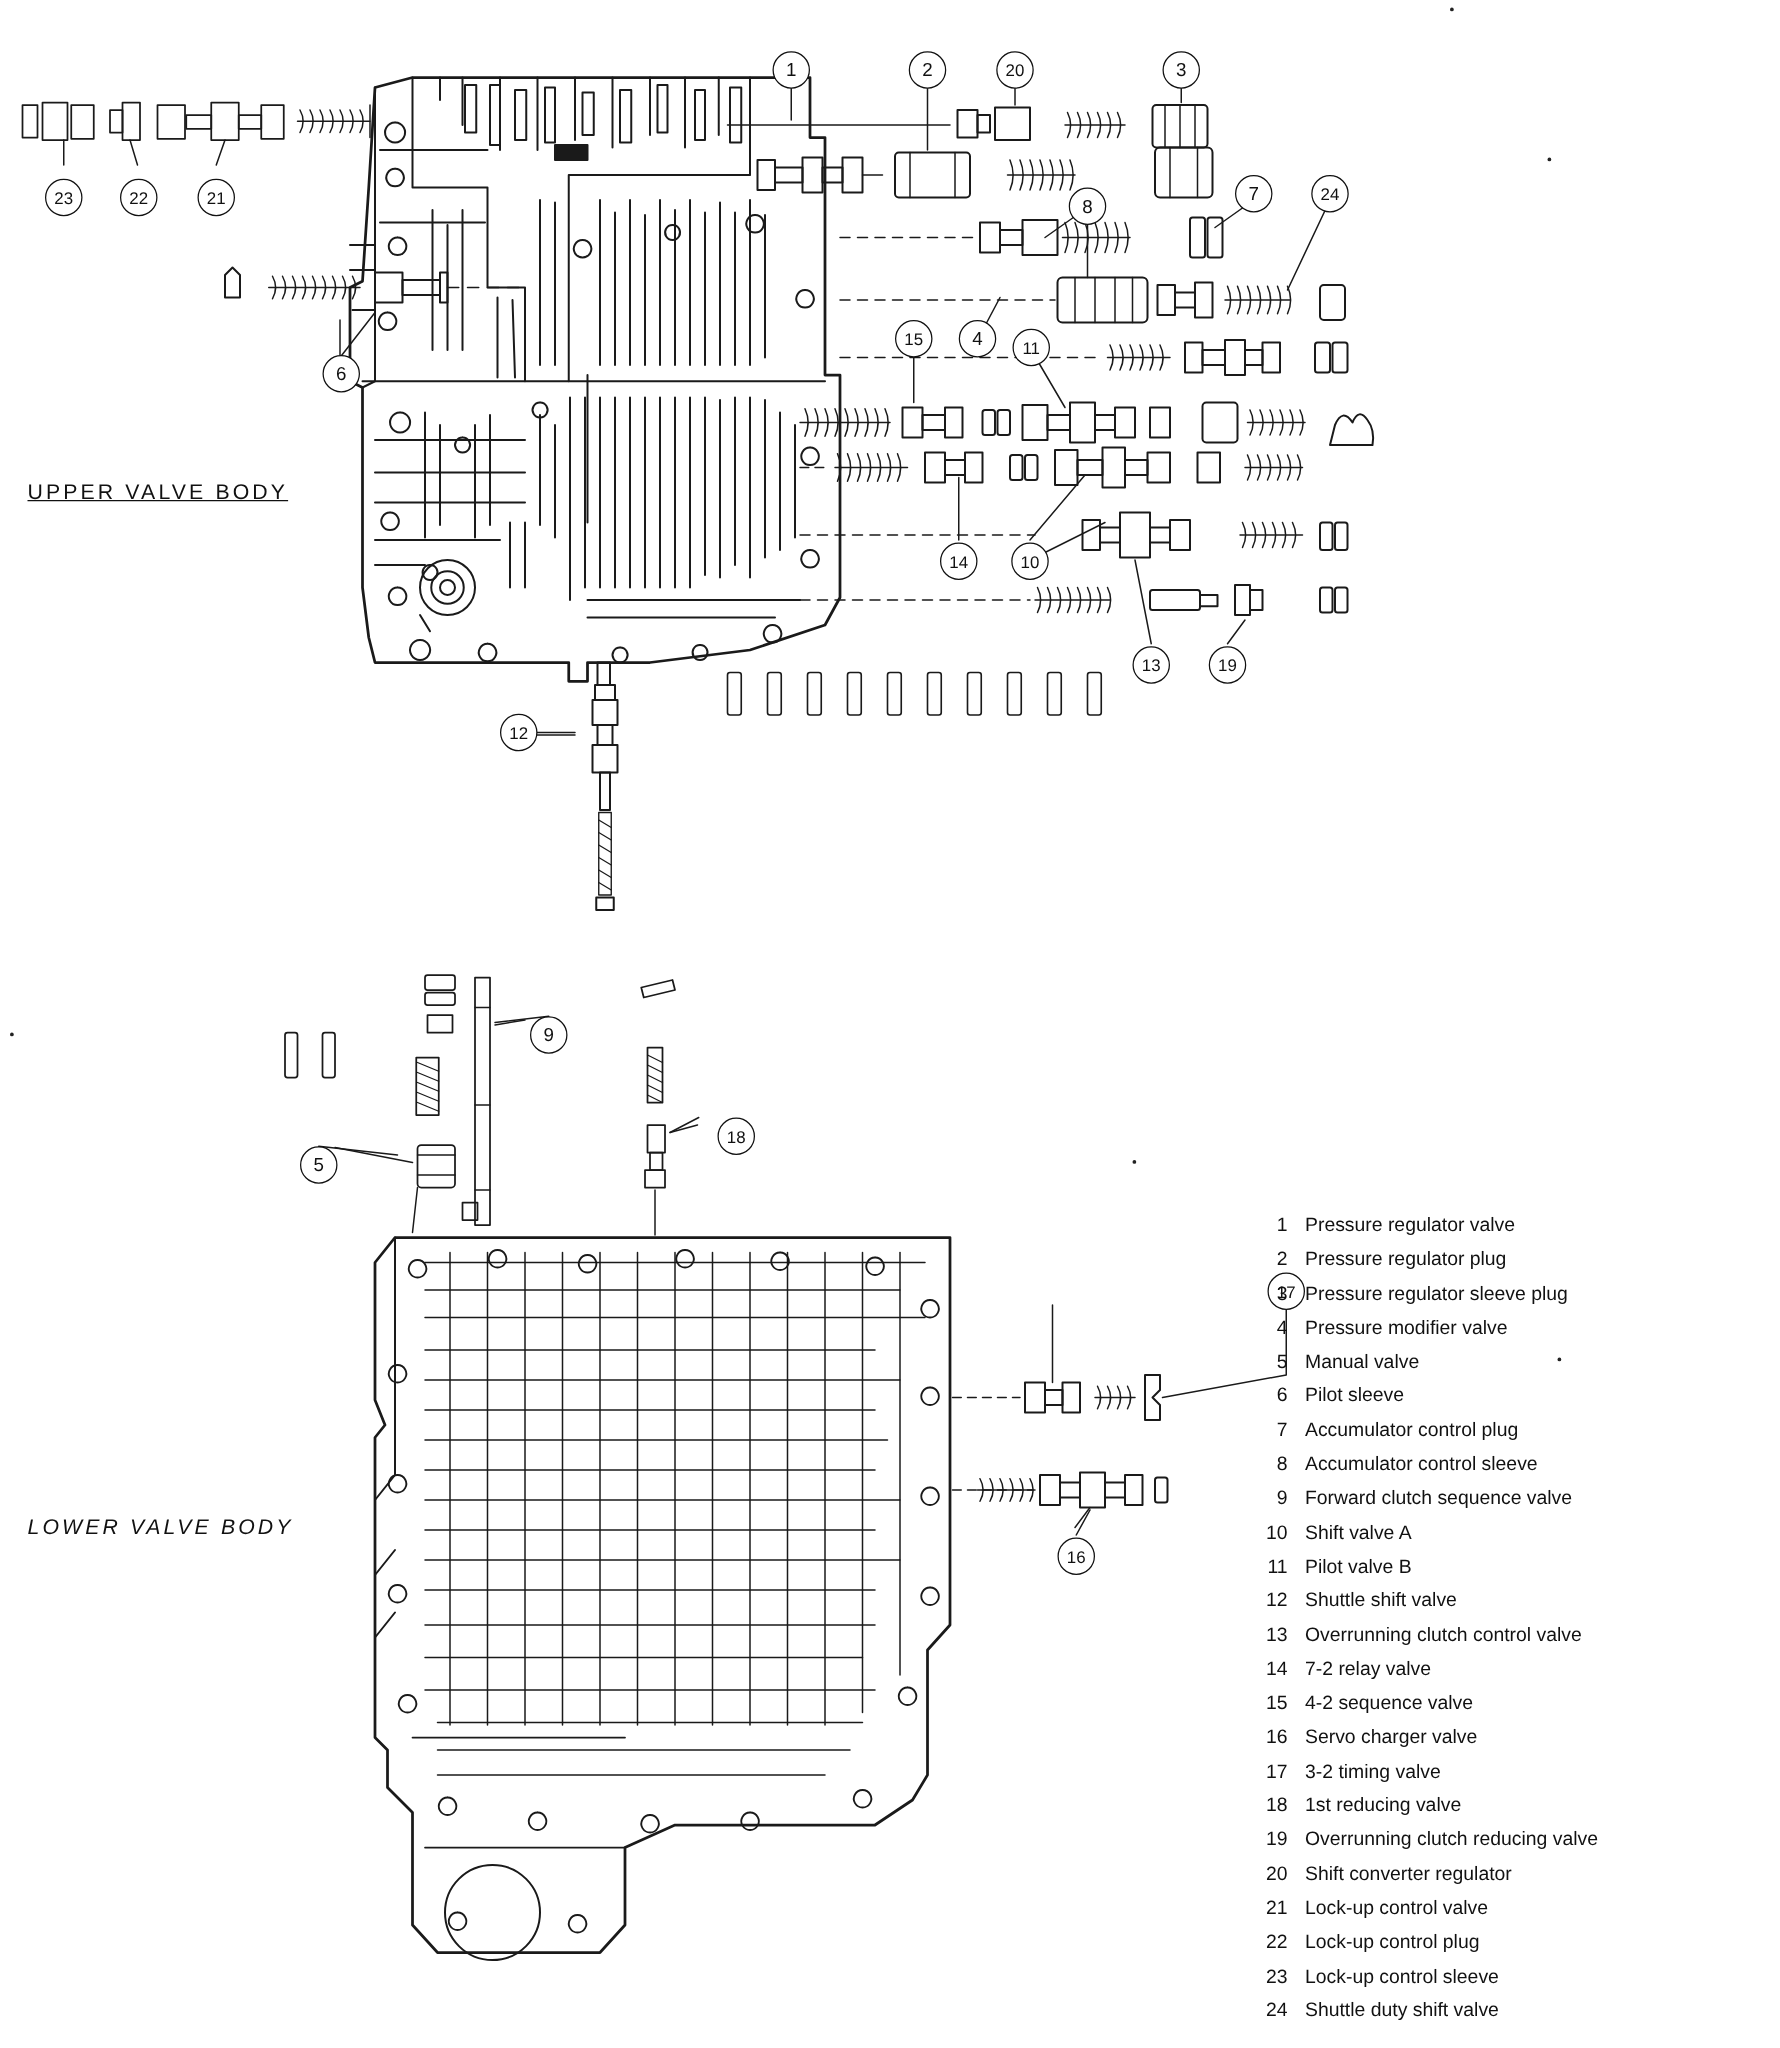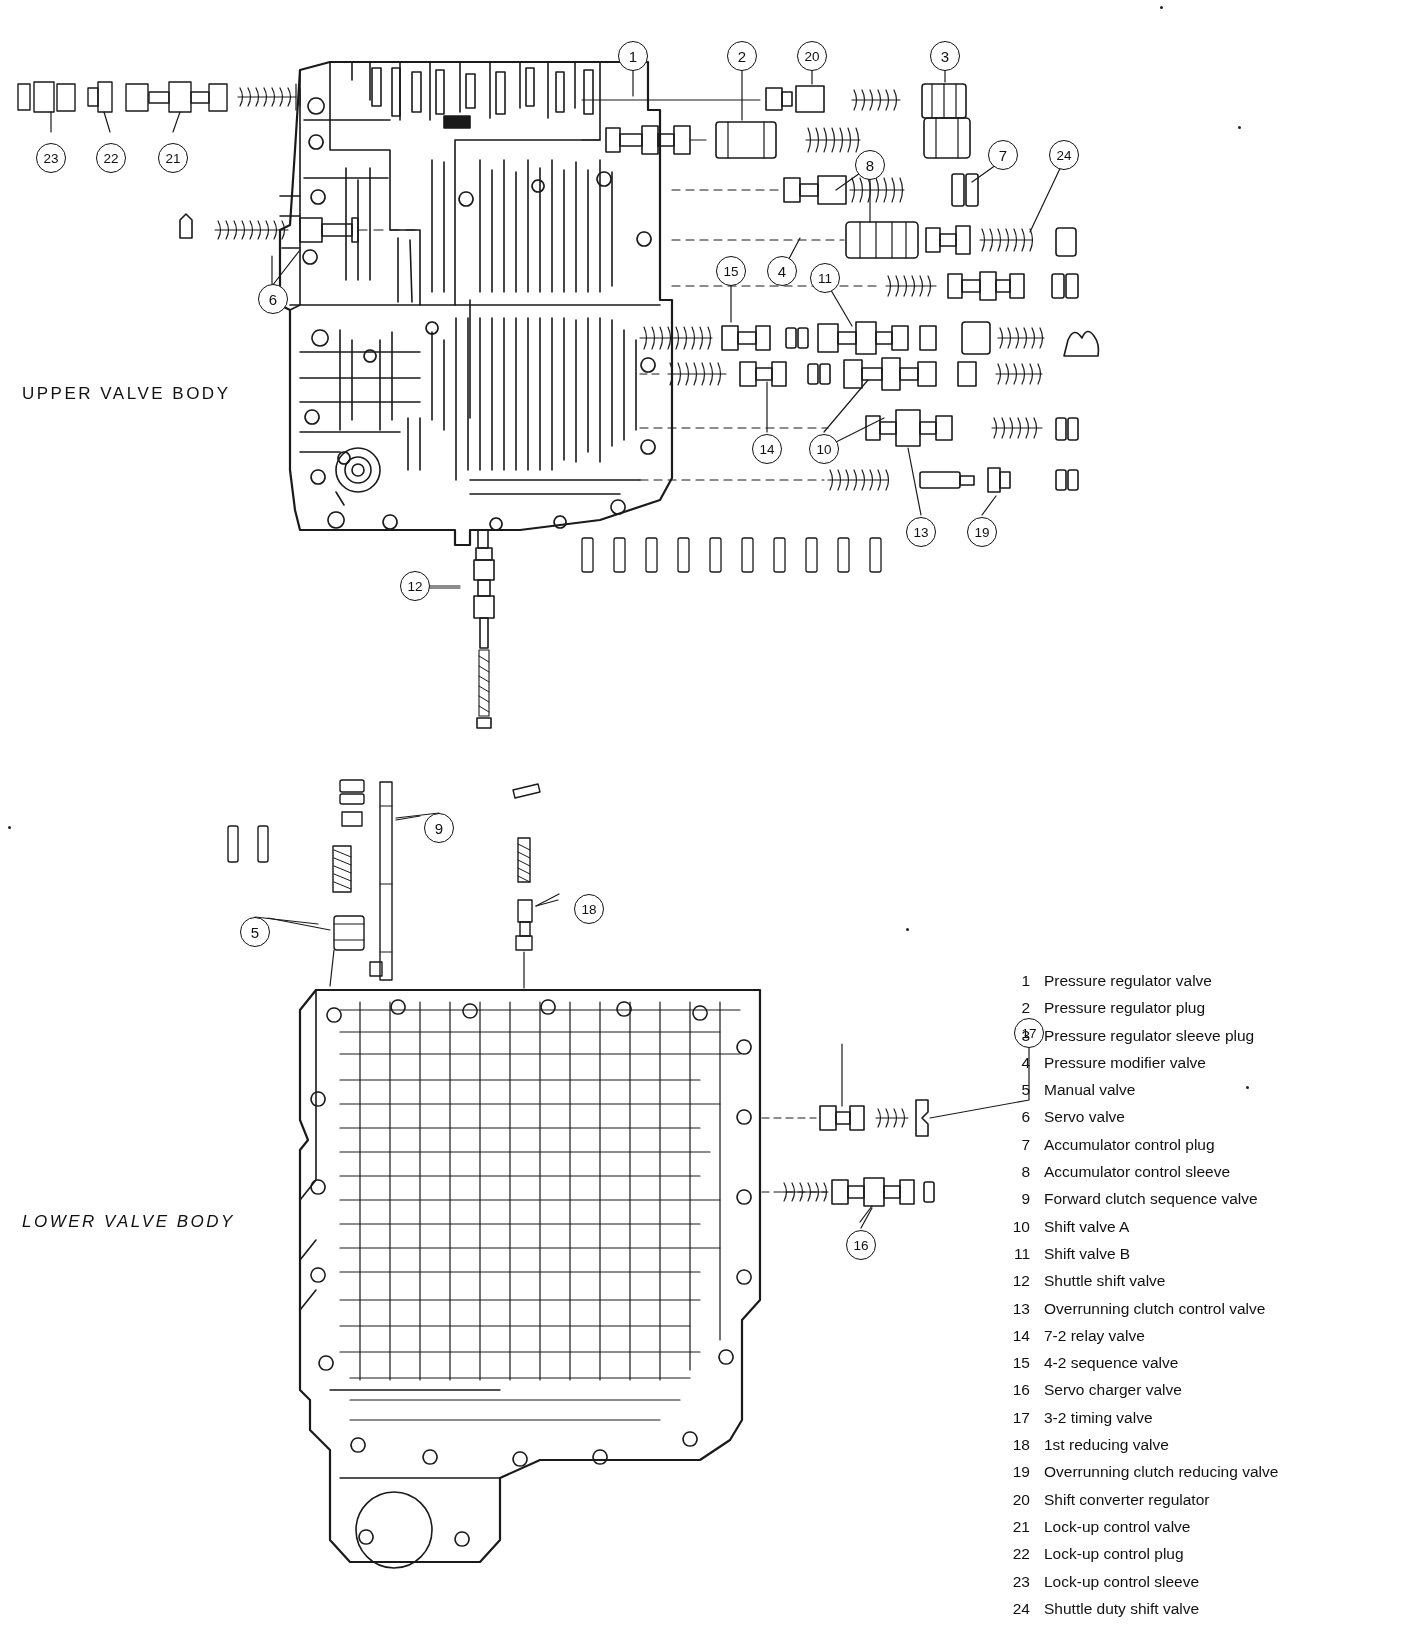--- a/index.html
+++ b/index.html
@@ -27,21 +27,21 @@
     height: 1638px;
   }
   .section-title {
     position: absolute;
     font-family: "Liberation Sans", sans-serif;
     font-size: 17px;
     letter-spacing: 2.5px;
     color: #111;
     white-space: nowrap;
   }
-  #upper-title { left: 22px; top: 384px; }
+  #upper-title { left: 22px; top: 384px; text-decoration: underline; }
   #lower-title { left: 22px; top: 1212px; font-style: italic; }
 
   .legend {
     position: absolute;
     left: 1000px;
     top: 938px;
     width: 400px;
   }
   .legend-row {
     display: flex;
@@ -516,41 +516,41 @@
       <div class="legend-row">
         <span class="legend-num">4</span>
         <span class="legend-label">Pressure modifier valve</span>
       </div>
       <div class="legend-row">
         <span class="legend-num">5</span>
         <span class="legend-label">Manual valve</span>
       </div>
       <div class="legend-row">
         <span class="legend-num">6</span>
-        <span class="legend-label">Servo valve</span>
+        <span class="legend-label">Pilot sleeve</span>
       </div>
       <div class="legend-row">
         <span class="legend-num">7</span>
         <span class="legend-label">Accumulator control plug</span>
       </div>
       <div class="legend-row">
         <span class="legend-num">8</span>
         <span class="legend-label">Accumulator control sleeve</span>
       </div>
       <div class="legend-row">
         <span class="legend-num">9</span>
         <span class="legend-label">Forward clutch sequence valve</span>
       </div>
       <div class="legend-row">
         <span class="legend-num">10</span>
         <span class="legend-label">Shift valve A</span>
       </div>
       <div class="legend-row">
         <span class="legend-num">11</span>
-        <span class="legend-label">Shift valve B</span>
+        <span class="legend-label">Pilot valve B</span>
       </div>
       <div class="legend-row">
         <span class="legend-num">12</span>
         <span class="legend-label">Shuttle shift valve</span>
       </div>
       <div class="legend-row">
         <span class="legend-num">13</span>
         <span class="legend-label">Overrunning clutch control valve</span>
       </div>
       <div class="legend-row">

